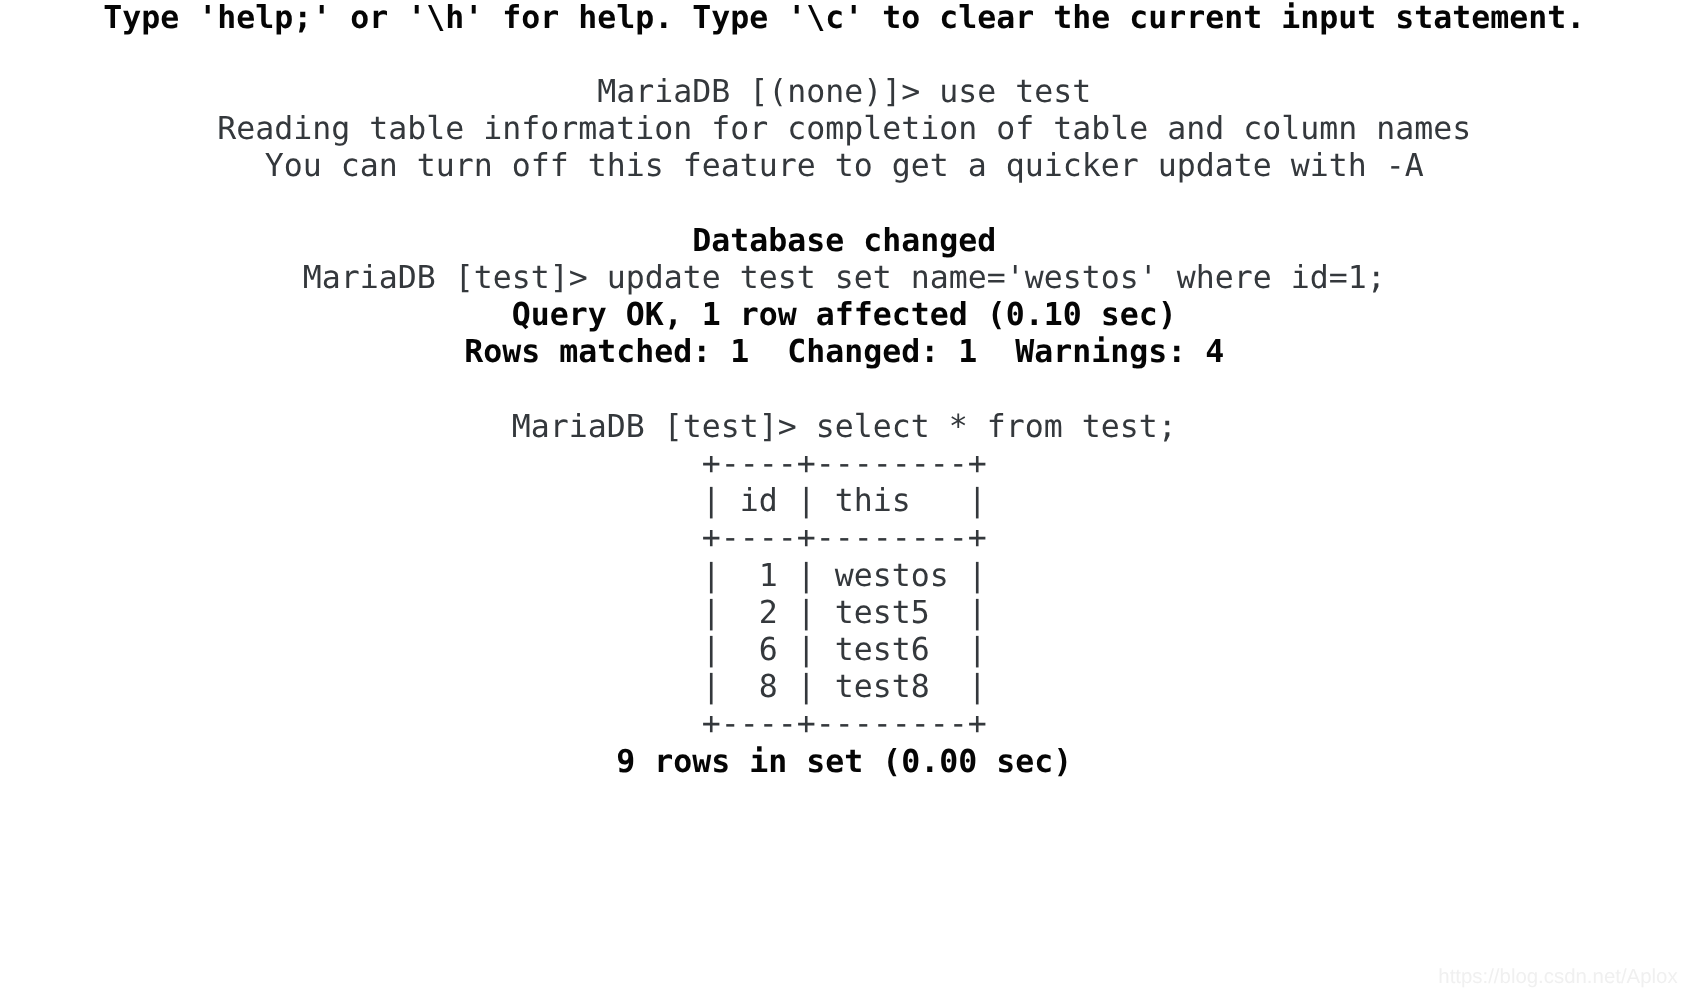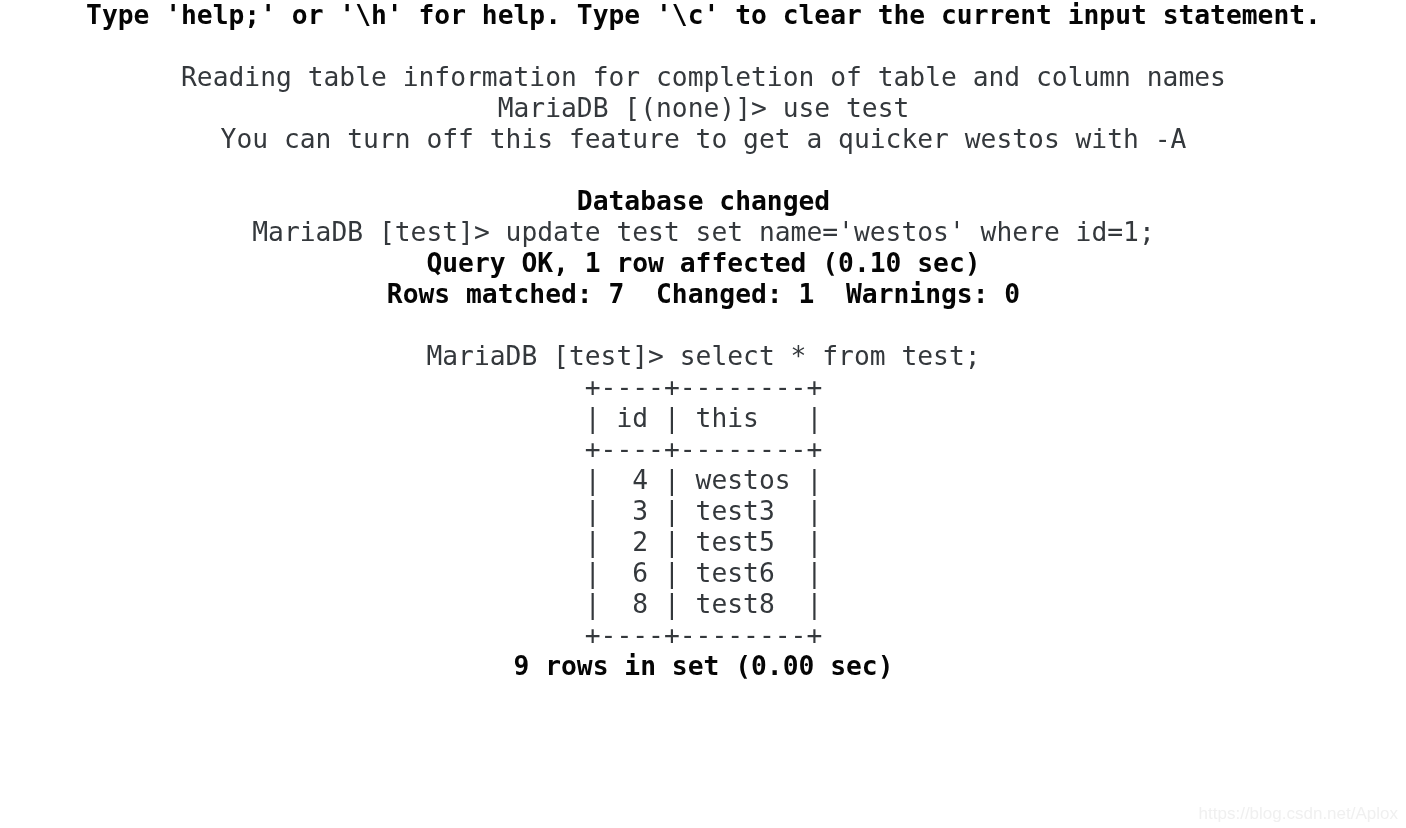--- a/index.html
+++ b/index.html
@@ -53,35 +53,34 @@
     white-space: pre;
     user-select: none;
   }
 </style>
 </head>
 <body>
 
 <div id="terminal">
     <div class="line bold">Type 'help;' or '\h' for help. Type '\c' to clear the current input statement.</div>
     <div class="line blank"></div>
+    <div class="line">MariaDB [(none)]&gt; use test</div>
     <div class="line">Reading table information for completion of table and column names</div>
-    <div class="line">MariaDB [(none)]&gt; use test</div>
-    <div class="line">You can turn off this feature to get a quicker westos with -A</div>
+    <div class="line">You can turn off this feature to get a quicker update with -A</div>
     <div class="line blank"></div>
     <div class="line bold">Database changed</div>
     <div class="line">MariaDB [test]&gt; update test set name='westos' where id=1;</div>
     <div class="line bold">Query OK, 1 row affected (0.10 sec)</div>
-    <div class="line bold">Rows matched: 7  Changed: 1  Warnings: 0</div>
+    <div class="line bold">Rows matched: 1  Changed: 1  Warnings: 4</div>
     <div class="line blank"></div>
     <div class="line">MariaDB [test]&gt; select * from test;</div>
     <div class="line">+----+--------+</div>
     <div class="line">| id | this   |</div>
     <div class="line">+----+--------+</div>
-    <div class="line">|  4 | westos |</div>
-    <div class="line">|  3 | test3  |</div>
+    <div class="line">|  1 | westos |</div>
     <div class="line">|  2 | test5  |</div>
     <div class="line">|  6 | test6  |</div>
     <div class="line">|  8 | test8  |</div>
     <div class="line">+----+--------+</div>
     <div class="line bold">9 rows in set (0.00 sec)</div>
   </div>
 
 <div id="watermark">https://blog.csdn.net/Aplox</div>
 
 </body></html>

